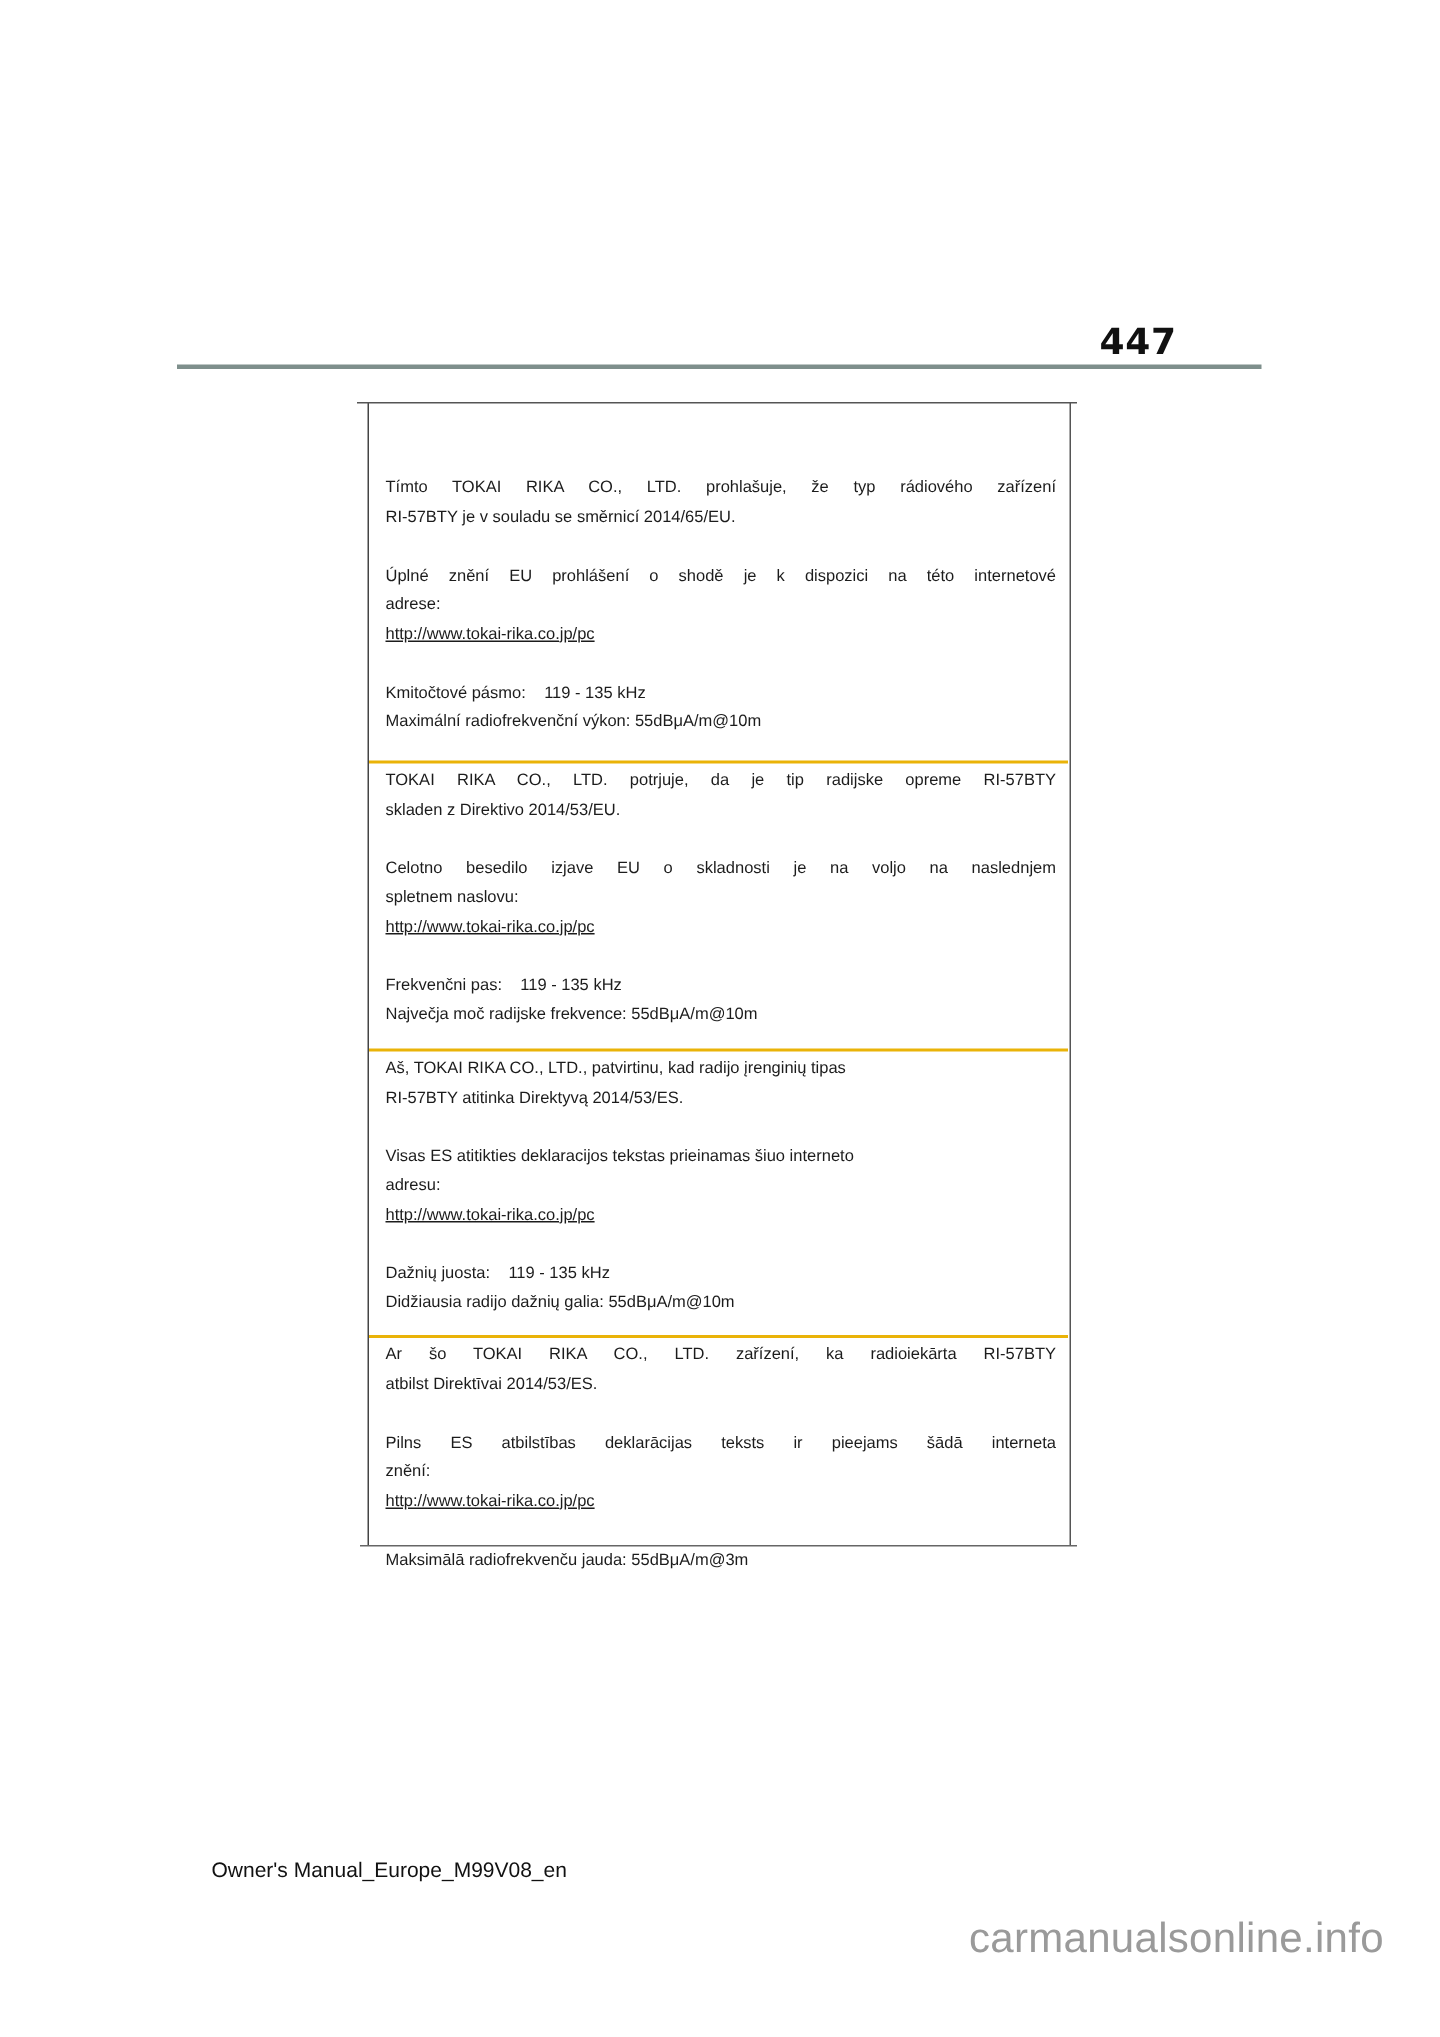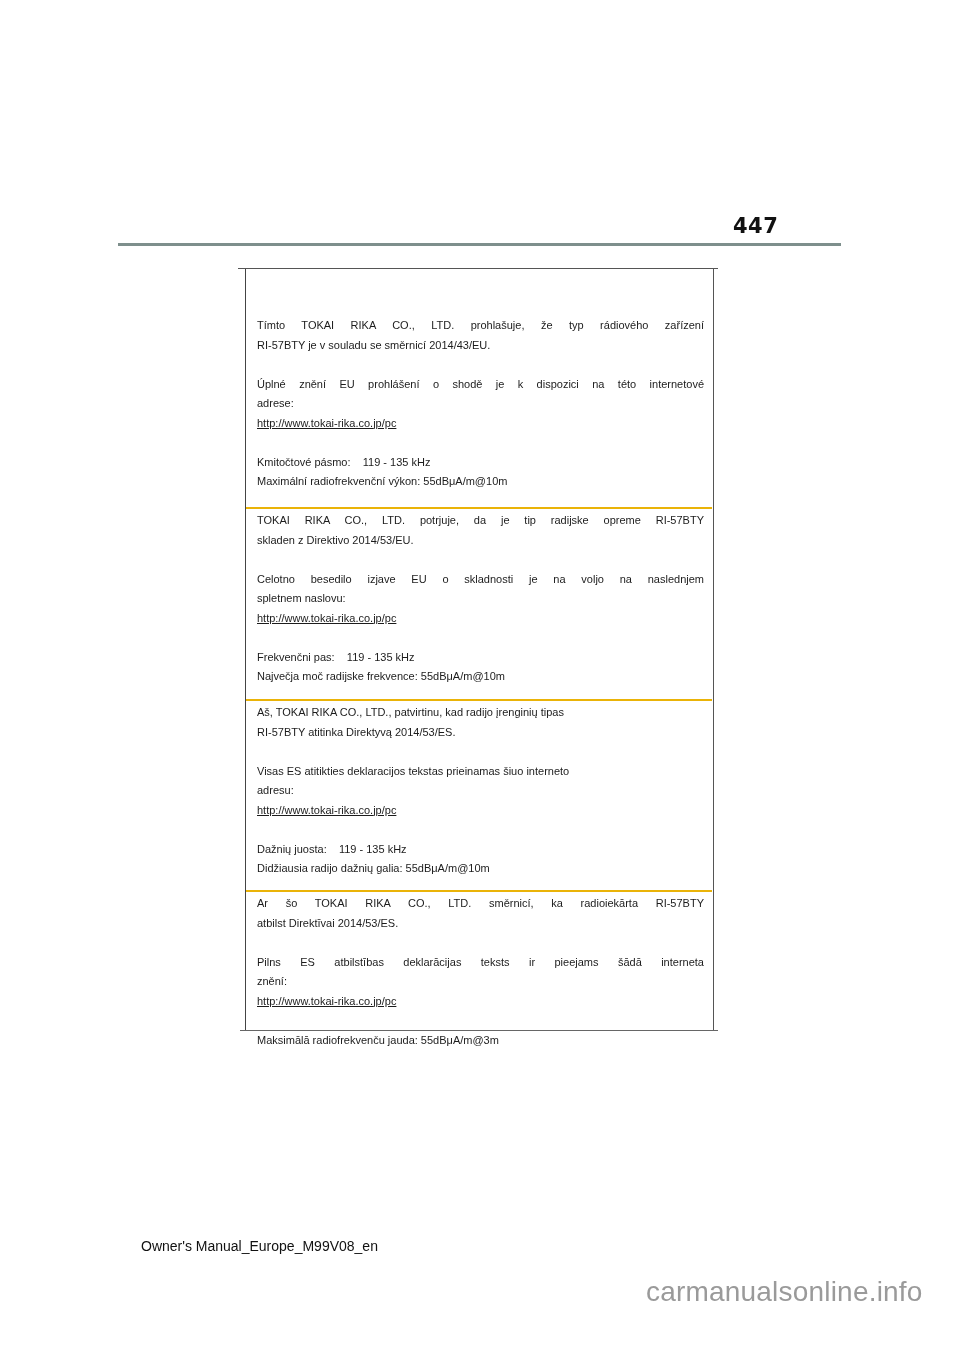--- a/index.html
+++ b/index.html
@@ -14,21 +14,21 @@
       overflow: hidden;
       font-family: "Liberation Sans", sans-serif;
       color: #1a1a1a;
     }
     .page-number {
       position: absolute;
       left: 733px;
       top: 214px;
       font-family: "DejaVu Sans", sans-serif;
       font-weight: bold;
-      font-size: 21px;
+      font-size: 24px;
       color: #111;
       letter-spacing: 0.5px;
     }
     .header-rule {
       position: absolute;
       left: 118px;
       top: 243px;
       width: 723px;
       height: 3px;
       background: #7e8f8c;
@@ -109,21 +109,21 @@
 
 <div class="page-number">447</div>
 <div class="header-rule"></div>
 
 <div class="doc-frame"></div>
 <div class="frame-top-line"></div>
 <div class="frame-bottom-line"></div>
 
 <div class="block" style="top:271px;">
   <p class="justify">Tímto TOKAI RIKA CO., LTD. prohlašuje, že typ rádiového zařízení</p>
-  <p>RI-57BTY je v souladu se směrnicí 2014/43/EU.</p>
+  <p>RI-57BTY je v souladu se směrnicí 2014/65/EU.</p>
   <div class="gap"></div>
   <p class="justify">Úplné znění EU prohlášení o shodě je k dispozici na této internetové</p>
   <p>adrese:</p>
   <p><span class="link">http://www.tokai-rika.co.jp/pc</span></p>
   <div class="gap"></div>
   <p style="white-space:pre;">Kmitočtové pásmo:    119 - 135 kHz</p>
   <p>Maximální radiofrekvenční výkon: 55dBμA/m@10m</p>
 </div>
 
 <div class="block divided" style="top:462px; padding-top:2px;">
@@ -144,21 +144,21 @@
   <div class="gap"></div>
   <p>Visas ES atitikties deklaracijos tekstas prieinamas šiuo interneto</p>
   <p>adresu:</p>
   <p><span class="link">http://www.tokai-rika.co.jp/pc</span></p>
   <div class="gap"></div>
   <p style="white-space:pre;">Dažnių juosta:    119 - 135 kHz</p>
   <p>Didžiausia radijo dažnių galia: 55dBμA/m@10m</p>
 </div>
 
 <div class="block divided" style="top:845px; padding-top:2px;">
-  <p class="justify">Ar šo TOKAI RIKA CO., LTD. směrnicí, ka radioiekārta RI-57BTY</p>
+  <p class="justify">Ar šo TOKAI RIKA CO., LTD. zařízení, ka radioiekārta RI-57BTY</p>
   <p>atbilst Direktīvai 2014/53/ES.</p>
   <div class="gap"></div>
   <p class="justify">Pilns ES atbilstības deklarācijas teksts ir pieejams šādā interneta</p>
   <p>znění:</p>
   <p><span class="link">http://www.tokai-rika.co.jp/pc</span></p>
   <div class="gap"></div>
   <p>Maksimālā radiofrekvenču jauda: 55dBμA/m@3m</p>
 </div>
 
 <div class="footer-text">Owner's Manual_Europe_M99V08_en</div>

